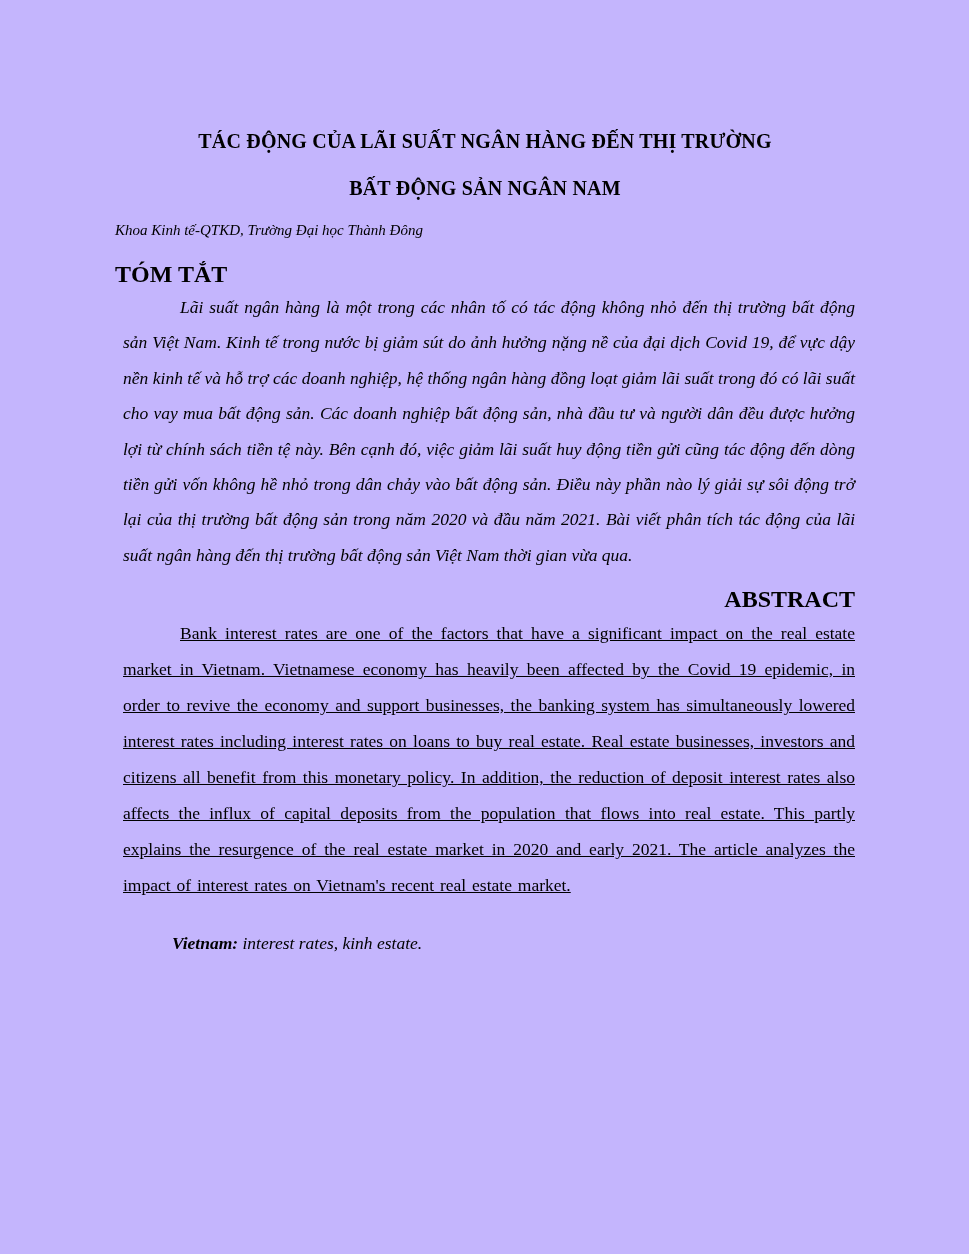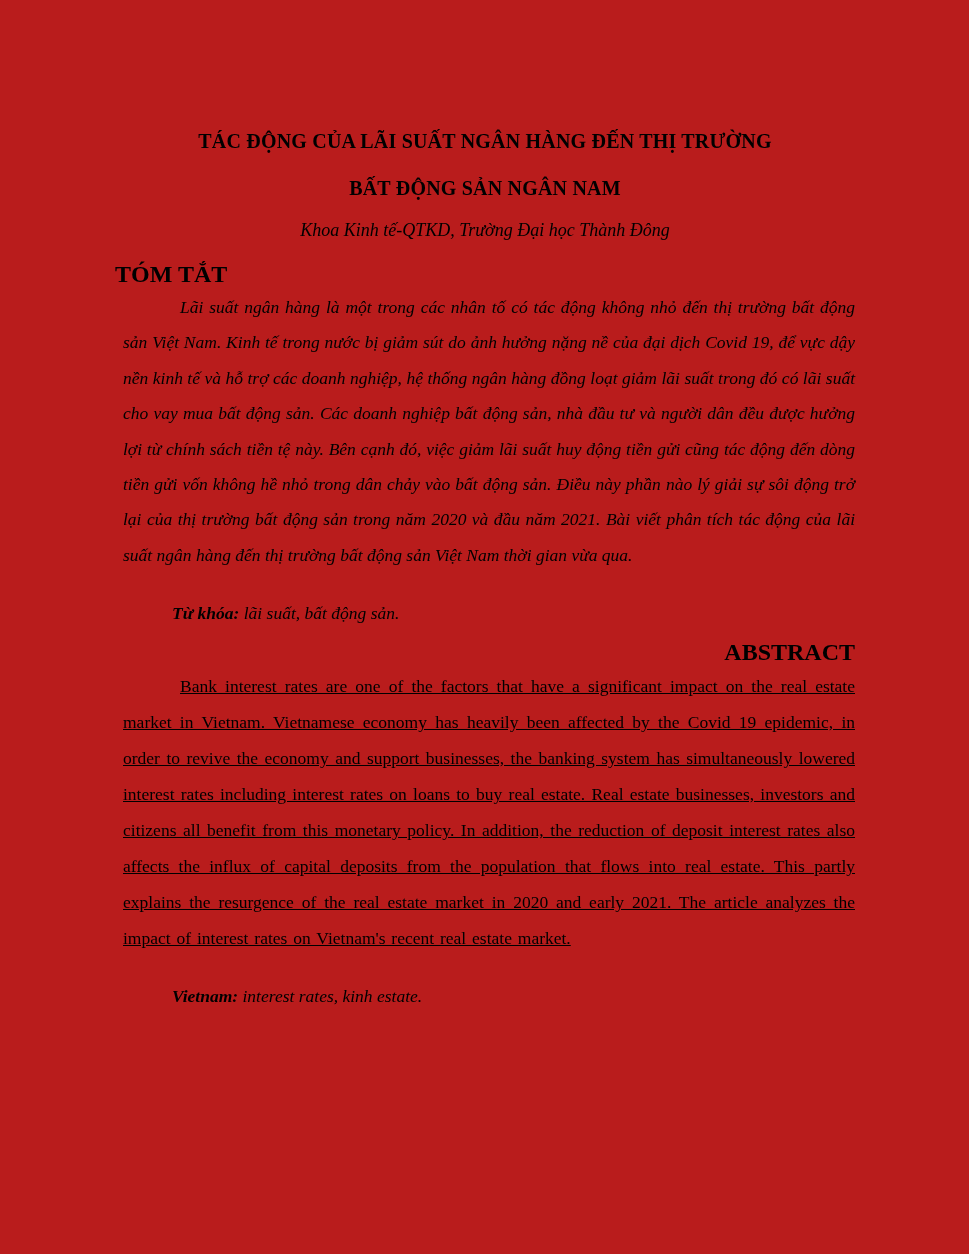--- a/index.html
+++ b/index.html
@@ -5,44 +5,44 @@
   html, body {
     margin: 0;
     padding: 0;
     background: #ffffff;
   }
   .page {
     position: relative;
     width: 969px;
     height: 1254px;
     margin: 0 auto;
-    background: #b91c1c;
+    background: #c4b5fd;
     color: #000000;
     font-family: "Liberation Serif", "DejaVu Serif", serif;
     box-sizing: border-box;
     padding: 118px 114px 0 115px;
     overflow: hidden;
   }
   .title-line {
     text-align: center;
     font-weight: bold;
     font-size: 20px;
     line-height: 47px;
     letter-spacing: 0.2px;
   }
   .author-line {
     text-align: center;
     font-weight: bold;
     font-size: 18.5px;
     line-height: 44px;
   }
   .affiliation-line {
-    text-align: center;
+    text-align: left;
     font-style: italic;
-    font-size: 18px;
+    font-size: 15px;
     line-height: 36px;
   }
   .section-heading {
     font-weight: bold;
     font-size: 24px;
     line-height: 28px;
     margin-top: 12px;
   }
   .para {
     margin: 2px 0 0 8px;
@@ -83,23 +83,20 @@
 
   <div class="title-line">BẤT ĐỘNG SẢN NGÂN NAM</div>
 
 
   <div class="affiliation-line">Khoa Kinh tế-QTKD, Trường Đại học Thành Đông</div>
 
   <div class="section-heading">TÓM TẮT</div>
 
   <p class="para vn">Lãi suất ngân hàng là một trong các nhân tố có tác động không nhỏ đến thị trường bất động sản Việt Nam. Kinh tế trong nước bị giảm sút do ảnh hưởng nặng nề của đại dịch Covid 19, để vực dậy nền kinh tế và hỗ trợ các doanh nghiệp, hệ thống ngân hàng đồng loạt giảm lãi suất trong đó có lãi suất cho vay mua bất động sản. Các doanh nghiệp bất động sản, nhà đầu tư và người dân đều được hưởng lợi từ chính sách tiền tệ này. Bên cạnh đó, việc giảm lãi suất huy động tiền gửi cũng tác động đến dòng tiền gửi vốn không hề nhỏ trong dân chảy vào bất động sản. Điều này phần nào lý giải sự sôi động trở lại của thị trường bất động sản trong năm 2020 và đầu năm 2021. Bài viết phân tích tác động của lãi suất ngân hàng đến thị trường bất động sản Việt Nam thời gian vừa qua.</p>
 
-  <div class="keywords-line">
-    <span class="keywords-label">Từ khóa:</span><span> lãi suất, bất động sản.</span>
-  </div>
 
   <div class="section-heading abstract-heading">ABSTRACT</div>
 
   <p class="para en">Bank interest rates are one of the factors that have a significant impact on the real estate market in Vietnam. Vietnamese economy has heavily been affected by the Covid 19 epidemic, in order to revive the economy and support businesses, the banking system has simultaneously lowered interest rates including interest rates on loans to buy real estate. Real estate businesses, investors and citizens all benefit from this monetary policy. In addition, the reduction of deposit interest rates also affects the influx of capital deposits from the population that flows into real estate. This partly explains the resurgence of the real estate market in 2020 and early 2021. The article analyzes the impact of interest rates on Vietnam's recent real estate market.</p>
 
   <div class="keywords-line">
     <span class="keywords-label">Vietnam:</span><span> interest rates, kinh estate.</span>
   </div>
 
 </div>

